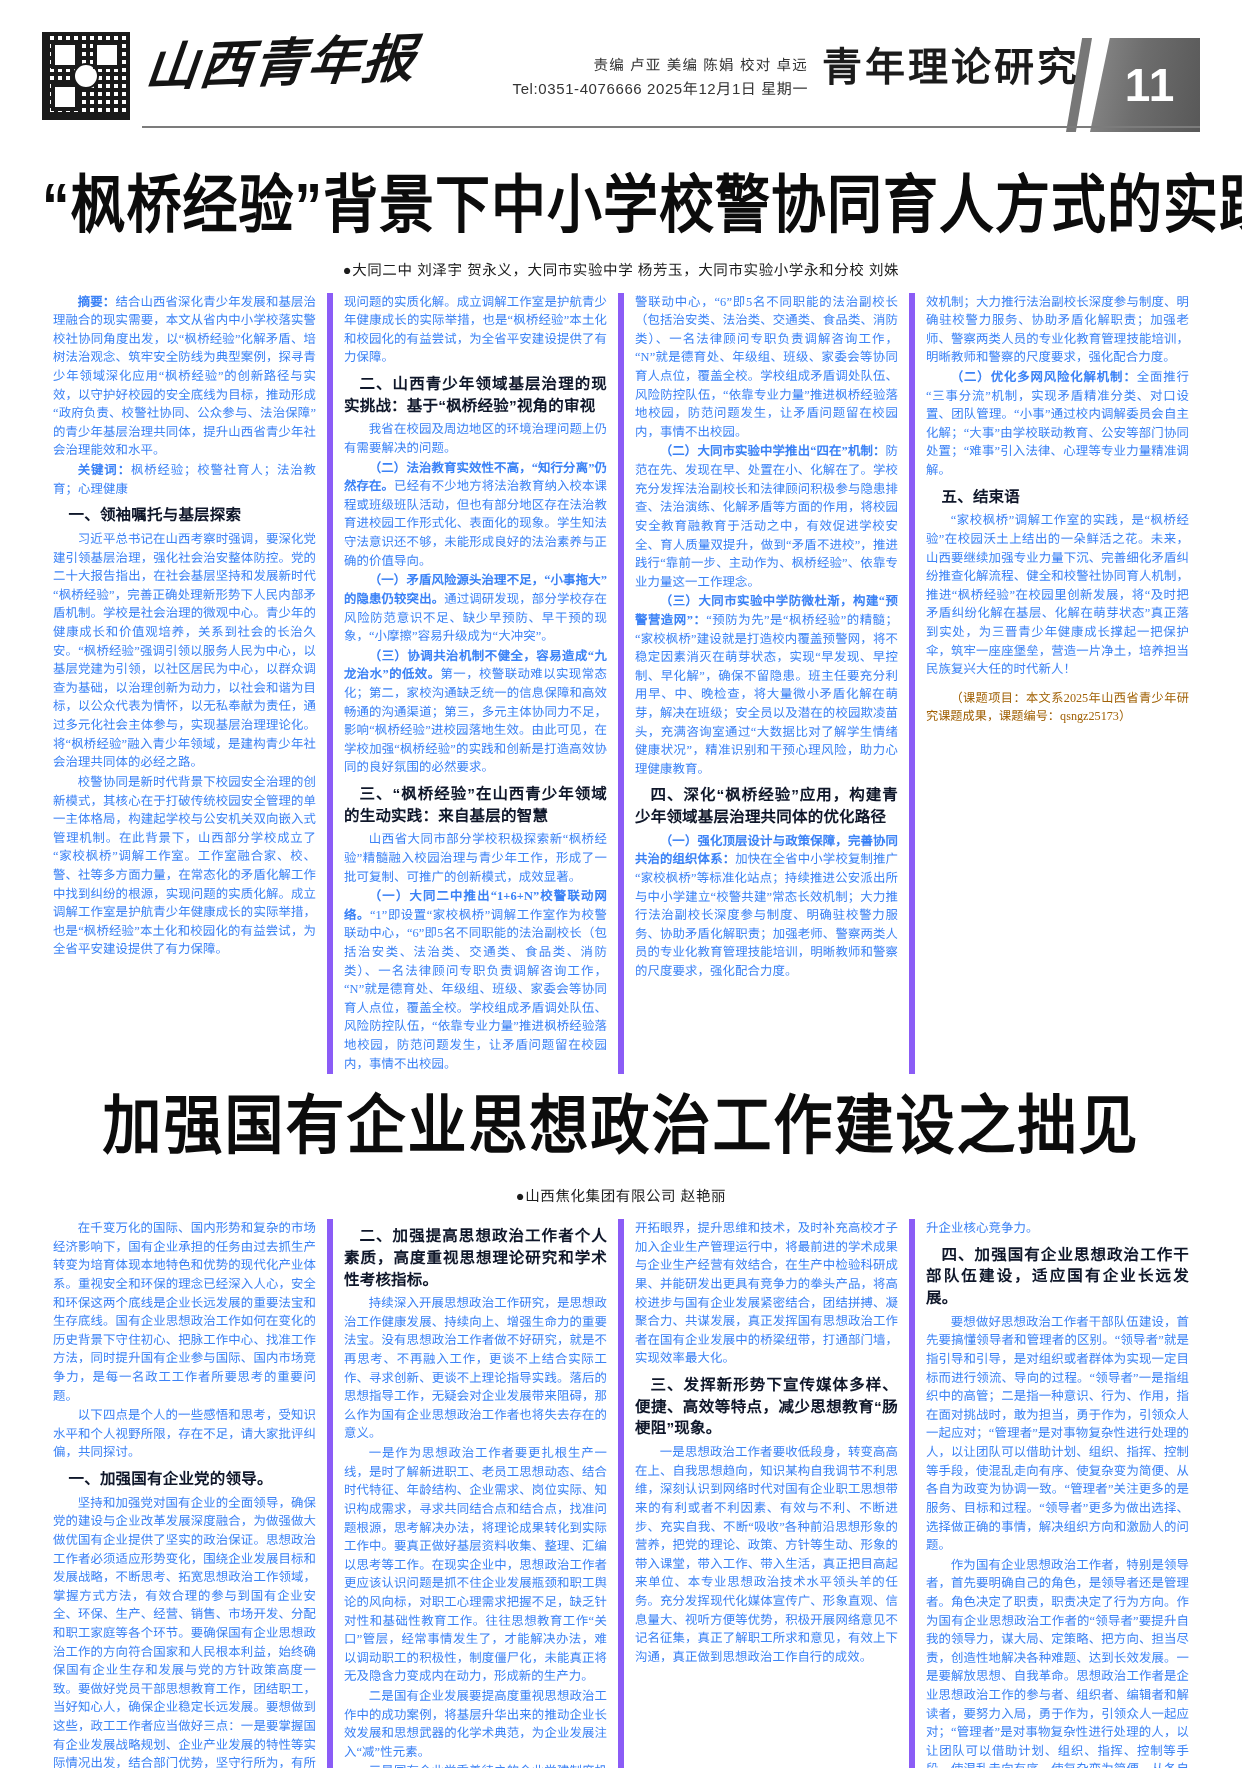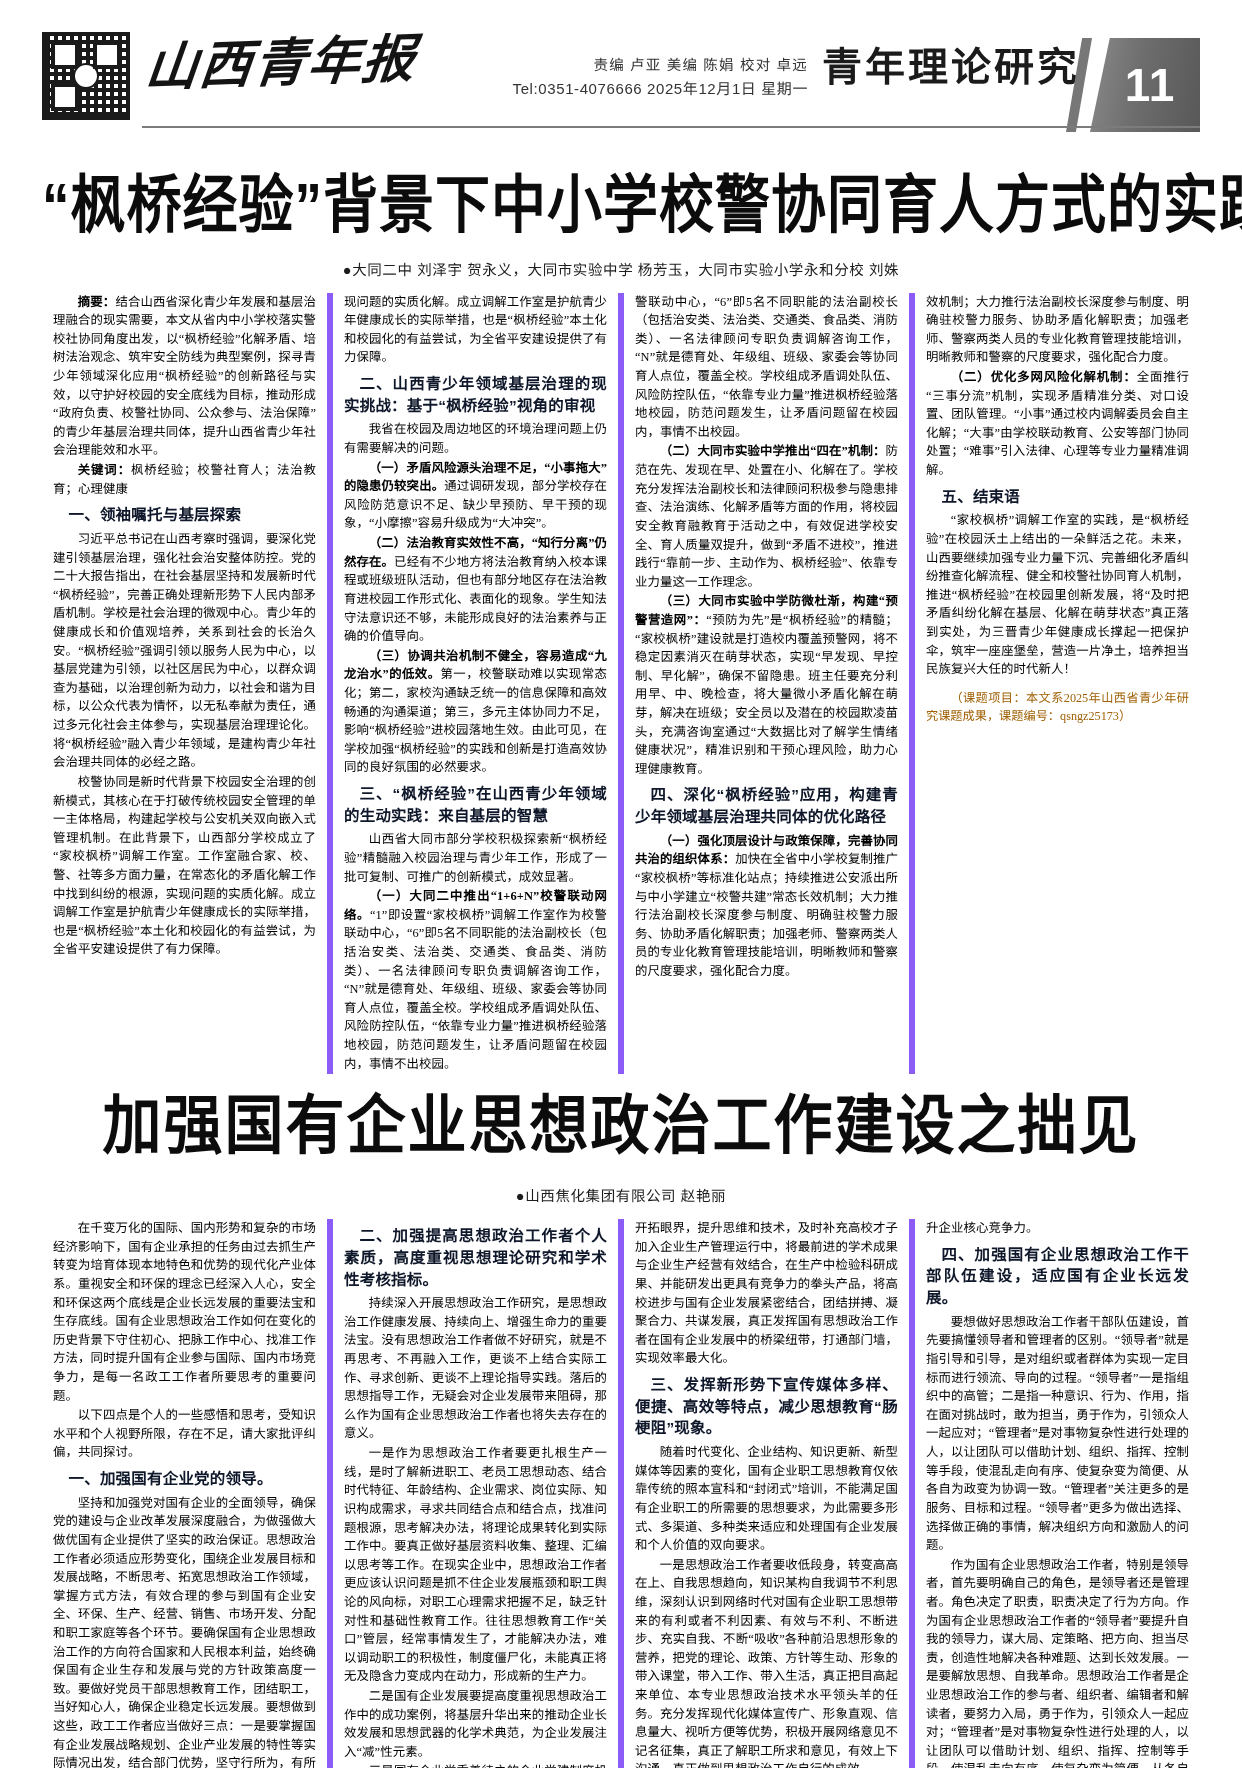--- a/index.html
+++ b/index.html
@@ -198,21 +198,21 @@
     min-width: 0;
     padding: 0 11px;
     box-sizing: border-box;
   }
   .col + .col { border-left: 6px solid #8b5cf6; }
 
   .body-text {
     font-family: "Liberation Serif", "DejaVu Serif", serif;
     font-size: 12.4px;
     line-height: 1.5;
-    color: #000000;
+    color: #3b82f6;
     text-align: justify;
     text-justify: inter-ideograph;
     margin: 0 0 1px 0;
     text-indent: 2em;
     letter-spacing: 0.1px;
   }
   .body-text.no-indent { text-indent: 0; }
   .abstract { }
   .abstract b, .kw b { font-weight: 700; }
 
@@ -290,22 +290,22 @@
         <div class="sec-head">一、领袖嘱托与基层探索</div>
         <p class="body-text">习近平总书记在山西考察时强调，要深化党建引领基层治理，强化社会治安整体防控。党的二十大报告指出，在社会基层坚持和发展新时代“枫桥经验”，完善正确处理新形势下人民内部矛盾机制。学校是社会治理的微观中心。青少年的健康成长和价值观培养，关系到社会的长治久安。“枫桥经验”强调引领以服务人民为中心，以基层党建为引领，以社区居民为中心，以群众调查为基础，以治理创新为动力，以社会和谐为目标，以公众代表为情怀，以无私奉献为责任，通过多元化社会主体参与，实现基层治理理论化。将“枫桥经验”融入青少年领域，是建构青少年社会治理共同体的必经之路。</p>
         <p class="body-text">校警协同是新时代背景下校园安全治理的创新模式，其核心在于打破传统校园安全管理的单一主体格局，构建起学校与公安机关双向嵌入式管理机制。在此背景下，山西部分学校成立了“家校枫桥”调解工作室。工作室融合家、校、警、社等多方面力量，在常态化的矛盾化解工作中找到纠纷的根源，实现问题的实质化解。成立调解工作室是护航青少年健康成长的实际举措，也是“枫桥经验”本土化和校园化的有益尝试，为全省平安建设提供了有力保障。</p>
       </div>
 
       <div class="col">
         <p class="body-text no-indent">现问题的实质化解。成立调解工作室是护航青少年健康成长的实际举措，也是“枫桥经验”本土化和校园化的有益尝试，为全省平安建设提供了有力保障。</p>
 
         <div class="sec-head">二、山西青少年领域基层治理的现实挑战：基于“枫桥经验”视角的审视</div>
         <p class="body-text">我省在校园及周边地区的环境治理问题上仍有需要解决的问题。</p>
+        <p class="body-text"><b>（二）法治教育实效性不高，“知行分离”仍然存在。</b><span>已经有不少地方将法治教育纳入校本课程或班级班队活动，但也有部分地区存在法治教育进校园工作形式化、表面化的现象。学生知法守法意识还不够，未能形成良好的法治素养与正确的价值导向。</span></p>
         <p class="body-text"><b>（一）矛盾风险源头治理不足，“小事拖大”的隐患仍较突出。</b><span>通过调研发现，部分学校存在风险防范意识不足、缺少早预防、早干预的现象，“小摩擦”容易升级成为“大冲突”。</span></p>
-        <p class="body-text"><b>（二）法治教育实效性不高，“知行分离”仍然存在。</b><span>已经有不少地方将法治教育纳入校本课程或班级班队活动，但也有部分地区存在法治教育进校园工作形式化、表面化的现象。学生知法守法意识还不够，未能形成良好的法治素养与正确的价值导向。</span></p>
         <p class="body-text"><b>（三）协调共治机制不健全，容易造成“九龙治水”的低效。</b><span>第一，校警联动难以实现常态化；第二，家校沟通缺乏统一的信息保障和高效畅通的沟通渠道；第三，多元主体协同力不足，影响“枫桥经验”进校园落地生效。由此可见，在学校加强“枫桥经验”的实践和创新是打造高效协同的良好氛围的必然要求。</span></p>
 
         <div class="sec-head">三、“枫桥经验”在山西青少年领域的生动实践：来自基层的智慧</div>
         <p class="body-text">山西省大同市部分学校积极探索新“枫桥经验”精髓融入校园治理与青少年工作，形成了一批可复制、可推广的创新模式，成效显著。</p>
         <p class="body-text"><b>（一）大同二中推出“1+6+N”校警联动网络。</b><span>“1”即设置“家校枫桥”调解工作室作为校警联动中心，“6”即5名不同职能的法治副校长（包括治安类、法治类、交通类、食品类、消防类）、一名法律顾问专职负责调解咨询工作，“N”就是德育处、年级组、班级、家委会等协同育人点位，覆盖全校。学校组成矛盾调处队伍、风险防控队伍，“依靠专业力量”推进枫桥经验落地校园，防范问题发生，让矛盾问题留在校园内，事情不出校园。</span></p>
       </div>
 
       <div class="col">
         <p class="body-text no-indent">警联动中心，“6”即5名不同职能的法治副校长（包括治安类、法治类、交通类、食品类、消防类）、一名法律顾问专职负责调解咨询工作，“N”就是德育处、年级组、班级、家委会等协同育人点位，覆盖全校。学校组成矛盾调处队伍、风险防控队伍，“依靠专业力量”推进枫桥经验落地校园，防范问题发生，让矛盾问题留在校园内，事情不出校园。</p>
         <p class="body-text"><b>（二）大同市实验中学推出“四在”机制：</b><span>防范在先、发现在早、处置在小、化解在了。学校充分发挥法治副校长和法律顾问积极参与隐患排查、法治演练、化解矛盾等方面的作用，将校园安全教育融教育于活动之中，有效促进学校安全、育人质量双提升，做到“矛盾不进校”，推进践行“靠前一步、主动作为、枫桥经验”、依靠专业力量这一工作理念。</span></p>
@@ -346,21 +346,20 @@
         <p class="body-text">持续深入开展思想政治工作研究，是思想政治工作健康发展、持续向上、增强生命力的重要法宝。没有思想政治工作者做不好研究，就是不再思考、不再融入工作，更谈不上结合实际工作、寻求创新、更谈不上理论指导实践。落后的思想指导工作，无疑会对企业发展带来阻碍，那么作为国有企业思想政治工作者也将失去存在的意义。</p>
         <p class="body-text">一是作为思想政治工作者要更扎根生产一线，是时了解新进职工、老员工思想动态、结合时代特征、年龄结构、企业需求、岗位实际、知识构成需求，寻求共同结合点和结合点，找准问题根源，思考解决办法，将理论成果转化到实际工作中。要真正做好基层资料收集、整理、汇编以思考等工作。在现实企业中，思想政治工作者更应该认识问题是抓不住企业发展瓶颈和职工舆论的风向标，对职工心理需求把握不足，缺乏针对性和基础性教育工作。往往思想教育工作“关口”管层，经常事情发生了，才能解决办法，难以调动职工的积极性，制度僵尸化，未能真正将无及隐含力变成内在动力，形成新的生产力。</p>
         <p class="body-text">二是国有企业发展要提高度重视思想政治工作中的成功案例，将基层升华出来的推动企业长效发展和思想武器的化学术典范，为企业发展注入“减”性元素。</p>
         <p class="body-text">三是国有企业党委善待之的企业党建制度机制。明确思想政治工作者参与现代企业制度实现自我的具体实现形式，实现思想政治工作者的考核指标量化、具体化、可执行化。例如：定期开展针对国有企业发展瓶颈问题，完善资源开拓，能者为先，遵循合理，让员额参与权责对等；定期走访所属领域科研高校，拜访学术带头人，开拓眼界，提升思维和技术，及时补充高校才子加入企业生产管理运行中，将最前进的学术成果与企业生产经营有效结合，在生产中检验科研成果、并能研发出更具有竞争力的拳头产品，将高校进步与国有企业发展紧密结合，团结拼搏、凝聚合力、共谋发展，真正发挥国有思想政治工作者在国有企业发展中的桥梁纽带，打通部门墙，实现效率最大化。</p>
       </div>
 
       <div class="col">
         <p class="body-text no-indent">开拓眼界，提升思维和技术，及时补充高校才子加入企业生产管理运行中，将最前进的学术成果与企业生产经营有效结合，在生产中检验科研成果、并能研发出更具有竞争力的拳头产品，将高校进步与国有企业发展紧密结合，团结拼搏、凝聚合力、共谋发展，真正发挥国有思想政治工作者在国有企业发展中的桥梁纽带，打通部门墙，实现效率最大化。</p>
 
         <div class="sec-head">三、发挥新形势下宣传媒体多样、便捷、高效等特点，减少思想教育“肠梗阻”现象。</div>
-        <p class="body-text">随着时代变化、企业结构、知识更新、新型媒体等因素的变化，国有企业职工思想教育仅依靠传统的照本宣科和“封闭式”培训，不能满足国有企业职工的所需要的思想要求，为此需要多形式、多渠道、多种类来适应和处理国有企业发展和个人价值的双向要求。</p>
         <p class="body-text">一是思想政治工作者要收低段身，转变高高在上、自我思想趋向，知识某构自我调节不利思维，深刻认识到网络时代对国有企业职工思想带来的有利或者不利因素、有效与不利、不断进步、充实自我、不断“吸收”各种前沿思想形象的营养，把党的理论、政策、方针等生动、形象的带入课堂，带入工作、带入生活，真正把目高起来单位、本专业思想政治技术水平领头羊的任务。充分发挥现代化媒体宣传广、形象直观、信息量大、视听方便等优势，积极开展网络意见不记名征集，真正了解职工所求和意见，有效上下沟通，真正做到思想政治工作自行的成效。</p>
 
       </div>
 
       <div class="col">
         <p class="body-text no-indent">升企业核心竞争力。</p>
 
         <div class="sec-head">四、加强国有企业思想政治工作干部队伍建设，适应国有企业长远发展。</div>
         <p class="body-text">要想做好思想政治工作者干部队伍建设，首先要搞懂领导者和管理者的区别。“领导者”就是指引导和引导，是对组织或者群体为实现一定目标而进行领流、导向的过程。“领导者”一是指组织中的高管；二是指一种意识、行为、作用，指在面对挑战时，敢为担当，勇于作为，引领众人一起应对；“管理者”是对事物复杂性进行处理的人，以让团队可以借助计划、组织、指挥、控制等手段，使混乱走向有序、使复杂变为简便、从各自为政变为协调一致。“管理者”关注更多的是服务、目标和过程。“领导者”更多为做出选择、选择做正确的事情，解决组织方向和激励人的问题。</p>
         <p class="body-text">作为国有企业思想政治工作者，特别是领导者，首先要明确自己的角色，是领导者还是管理者。角色决定了职责，职责决定了行为方向。作为国有企业思想政治工作者的“领导者”要提升自我的领导力，谋大局、定策略、把方向、担当尽责，创造性地解决各种难题、达到长效发展。一是要解放思想、自我革命。思想政治工作者是企业思想政治工作的参与者、组织者、编辑者和解读者，要努力入局，勇于作为，引领众人一起应对；“管理者”是对事物复杂性进行处理的人，以让团队可以借助计划、组织、指挥、控制等手段，使混乱走向有序、使复杂变为简便、从各自为政变为协调一致。二是全面适应思想政治干部队伍建设经验，对以往的管理、激励、聘任等工作进行职责、职责决定了行为方向。三是要以最大的担当，勇于作为，引领众人一起应对；把担当尽责，创造性地解决各种难题、达到长效发展。要严格落实责任、推动监督体系与治理体系同向发力，同频共振。三是要围绕企业发展实际，以思想政治工作为抓手，坚持国有企业政工干部队伍建设思想下的进不来、形不成的局面，同下一手抓、两手都要硬的良好局势。</p>

